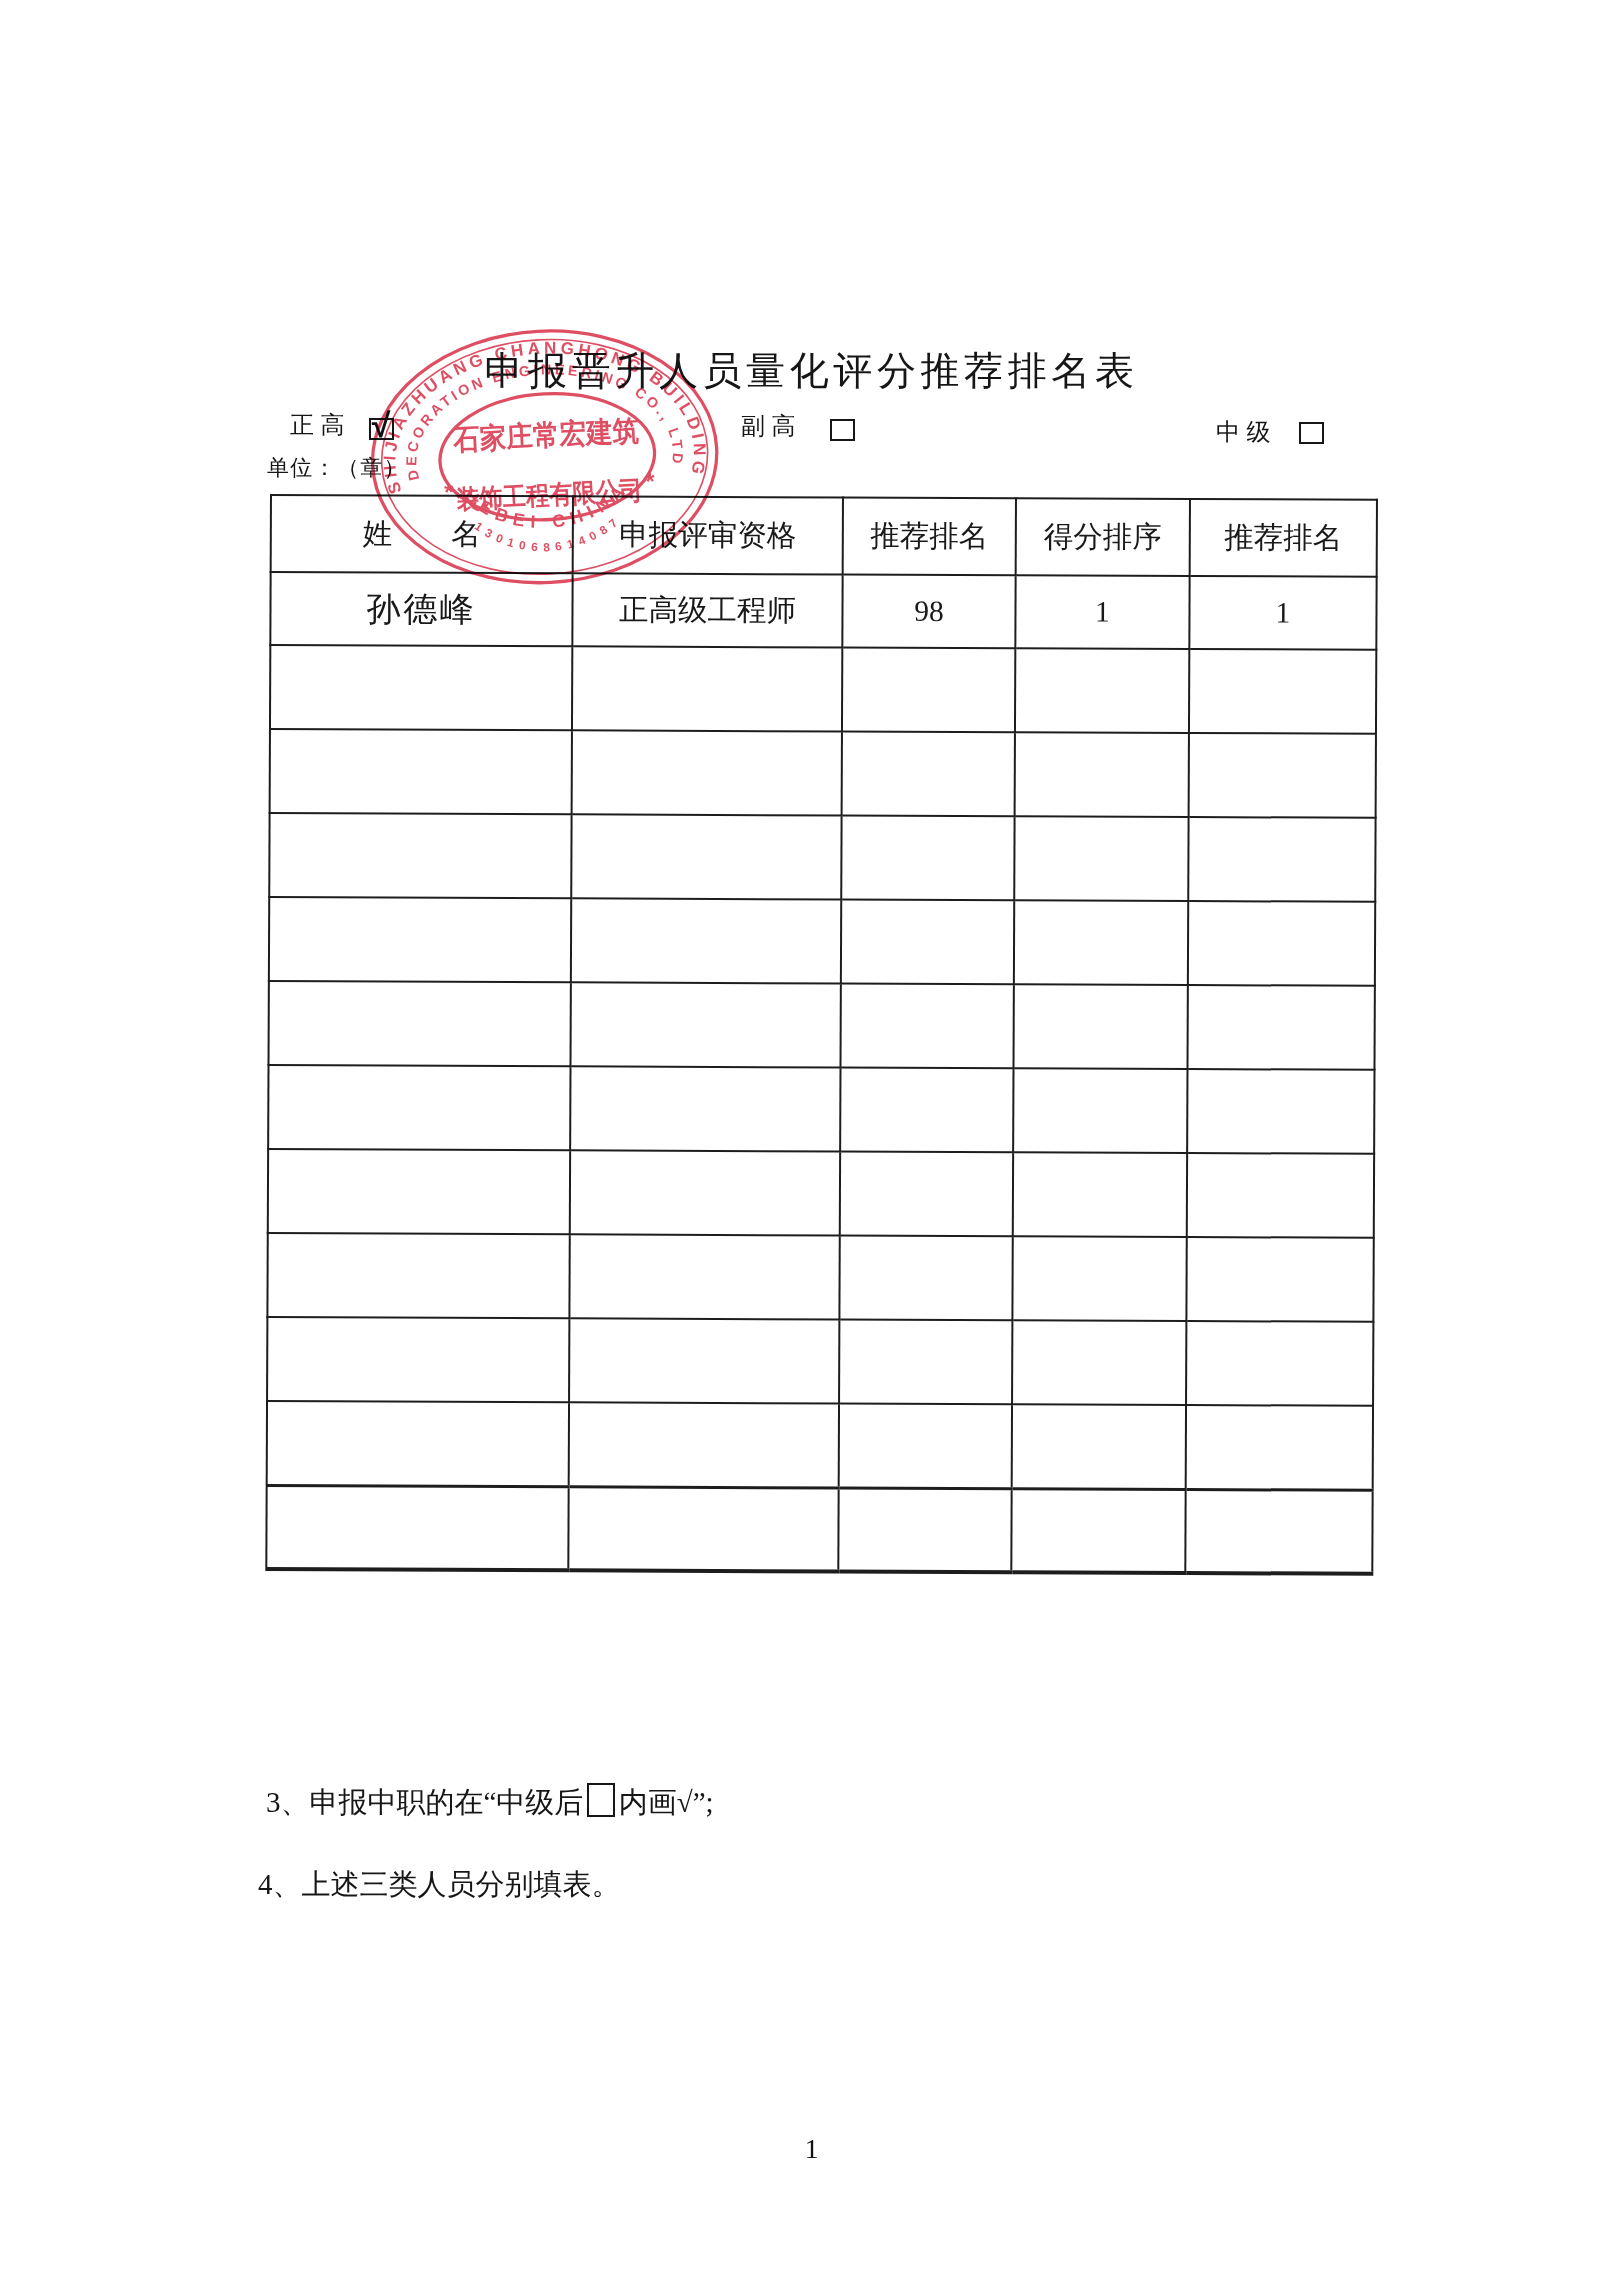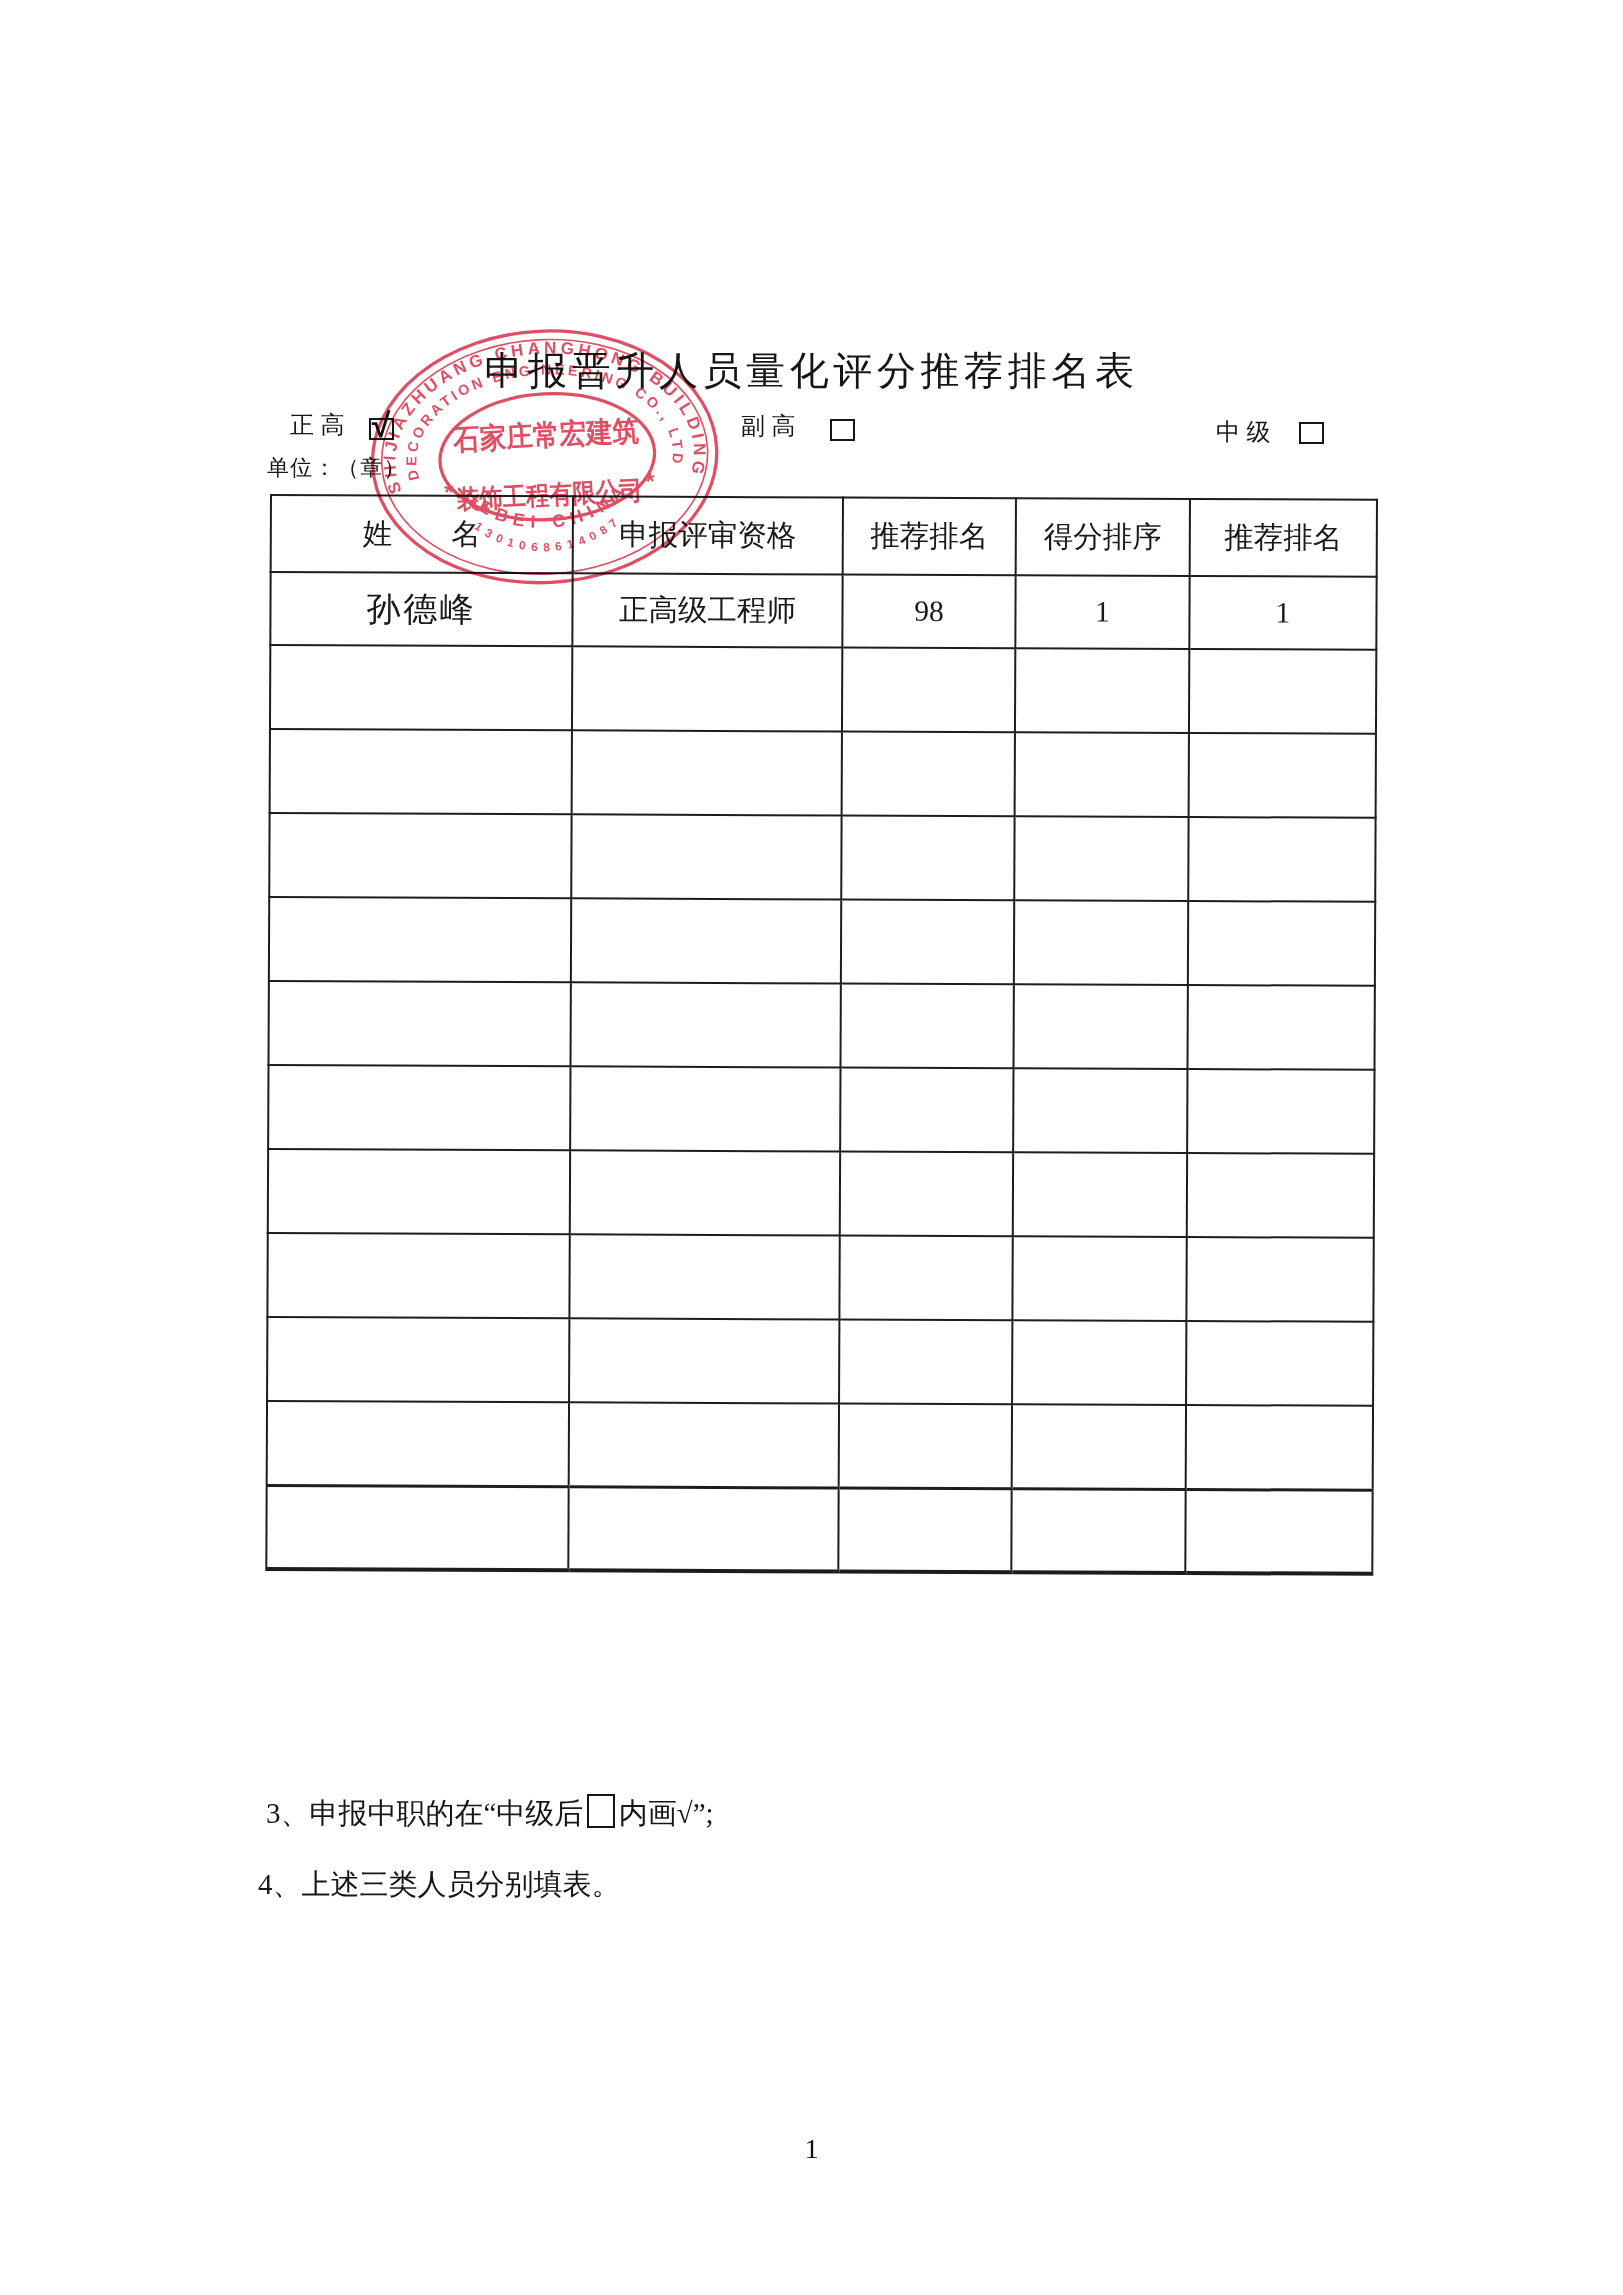--- a/index.html
+++ b/index.html
@@ -218,21 +218,21 @@
             <td></td>
             <td></td>
             <td></td>
             <td></td>
             <td></td>
           </tr>
         </tbody>
     </table>
   </div>
 
-  <div class="note" style="left:266px;top:1783px;margin-top:11px;">
+  <div class="note" style="left:266px;top:1783px;">
     <span>3、申报中职的在“中级后</span><span class="nbox"></span><span>内画√”;</span>
   </div>
   <div class="note" style="left:258px;top:1847px;margin-top:19px;">
     <span>4、上述三类人员分别填表。</span><span></span>
   </div>
 
   <div class="page-num">1</div>
 
   <svg class="stamp" viewBox="0 0 562 424" color="#d93048">
     <defs>

